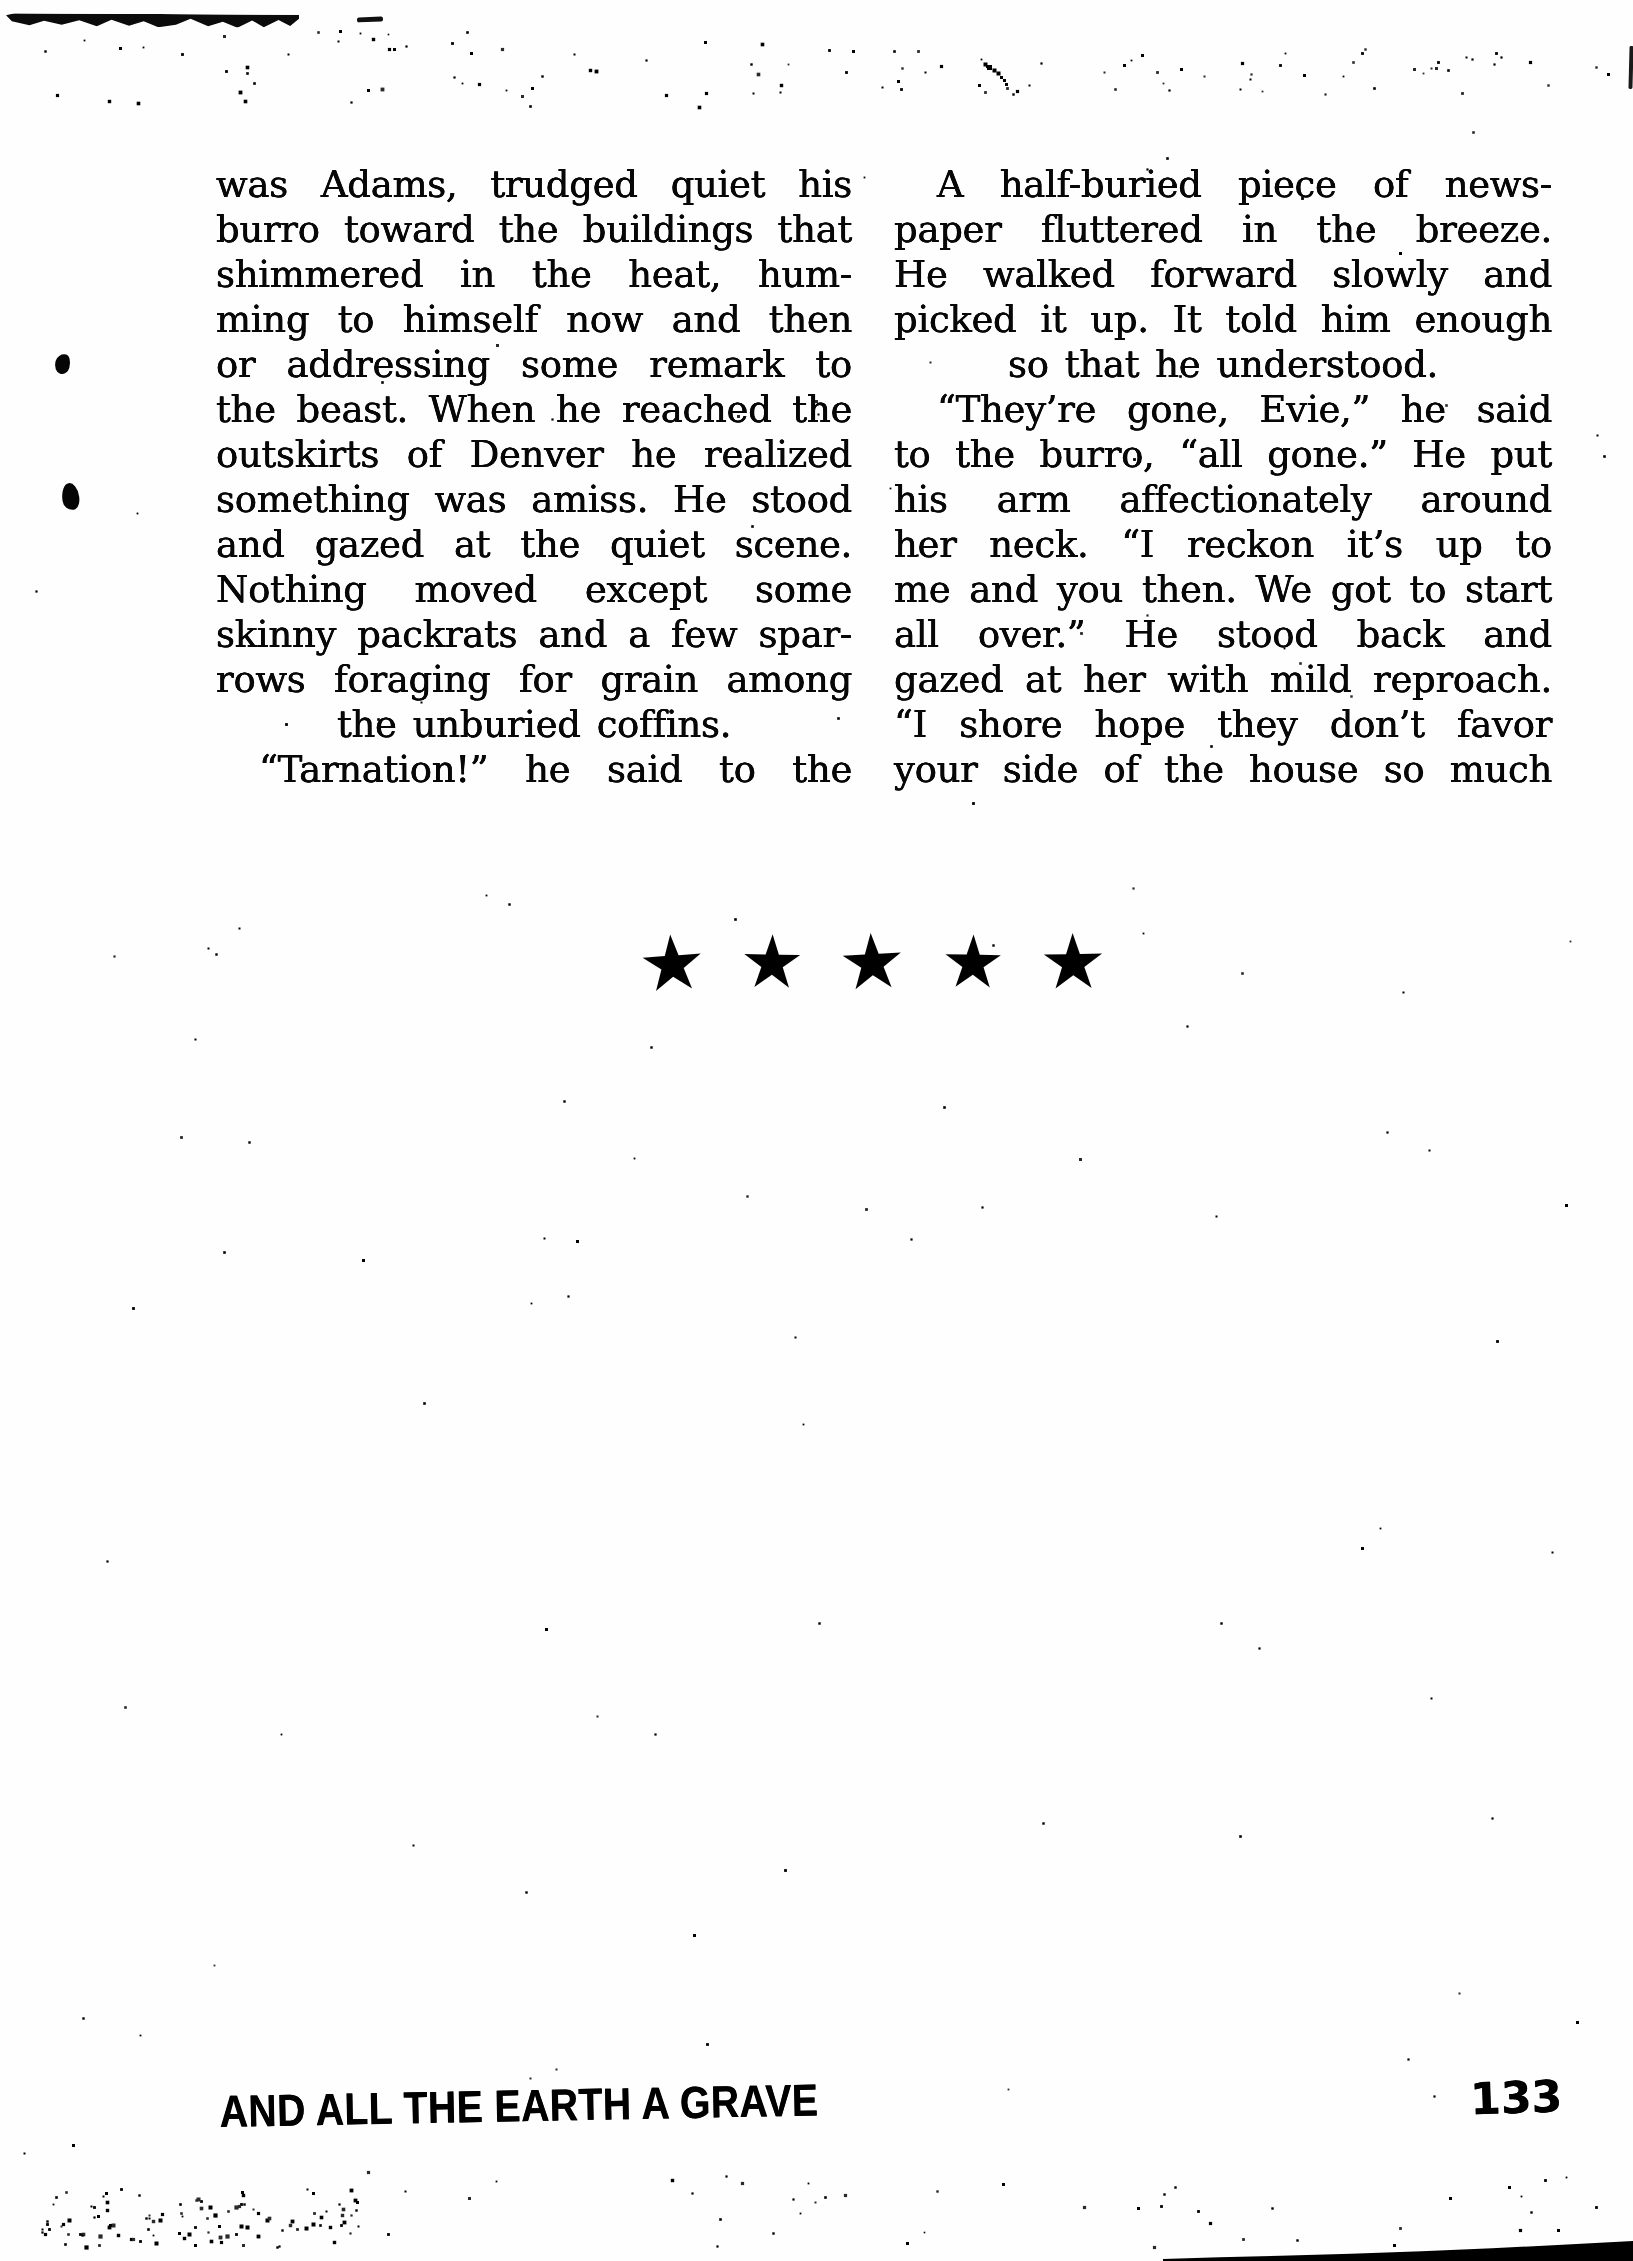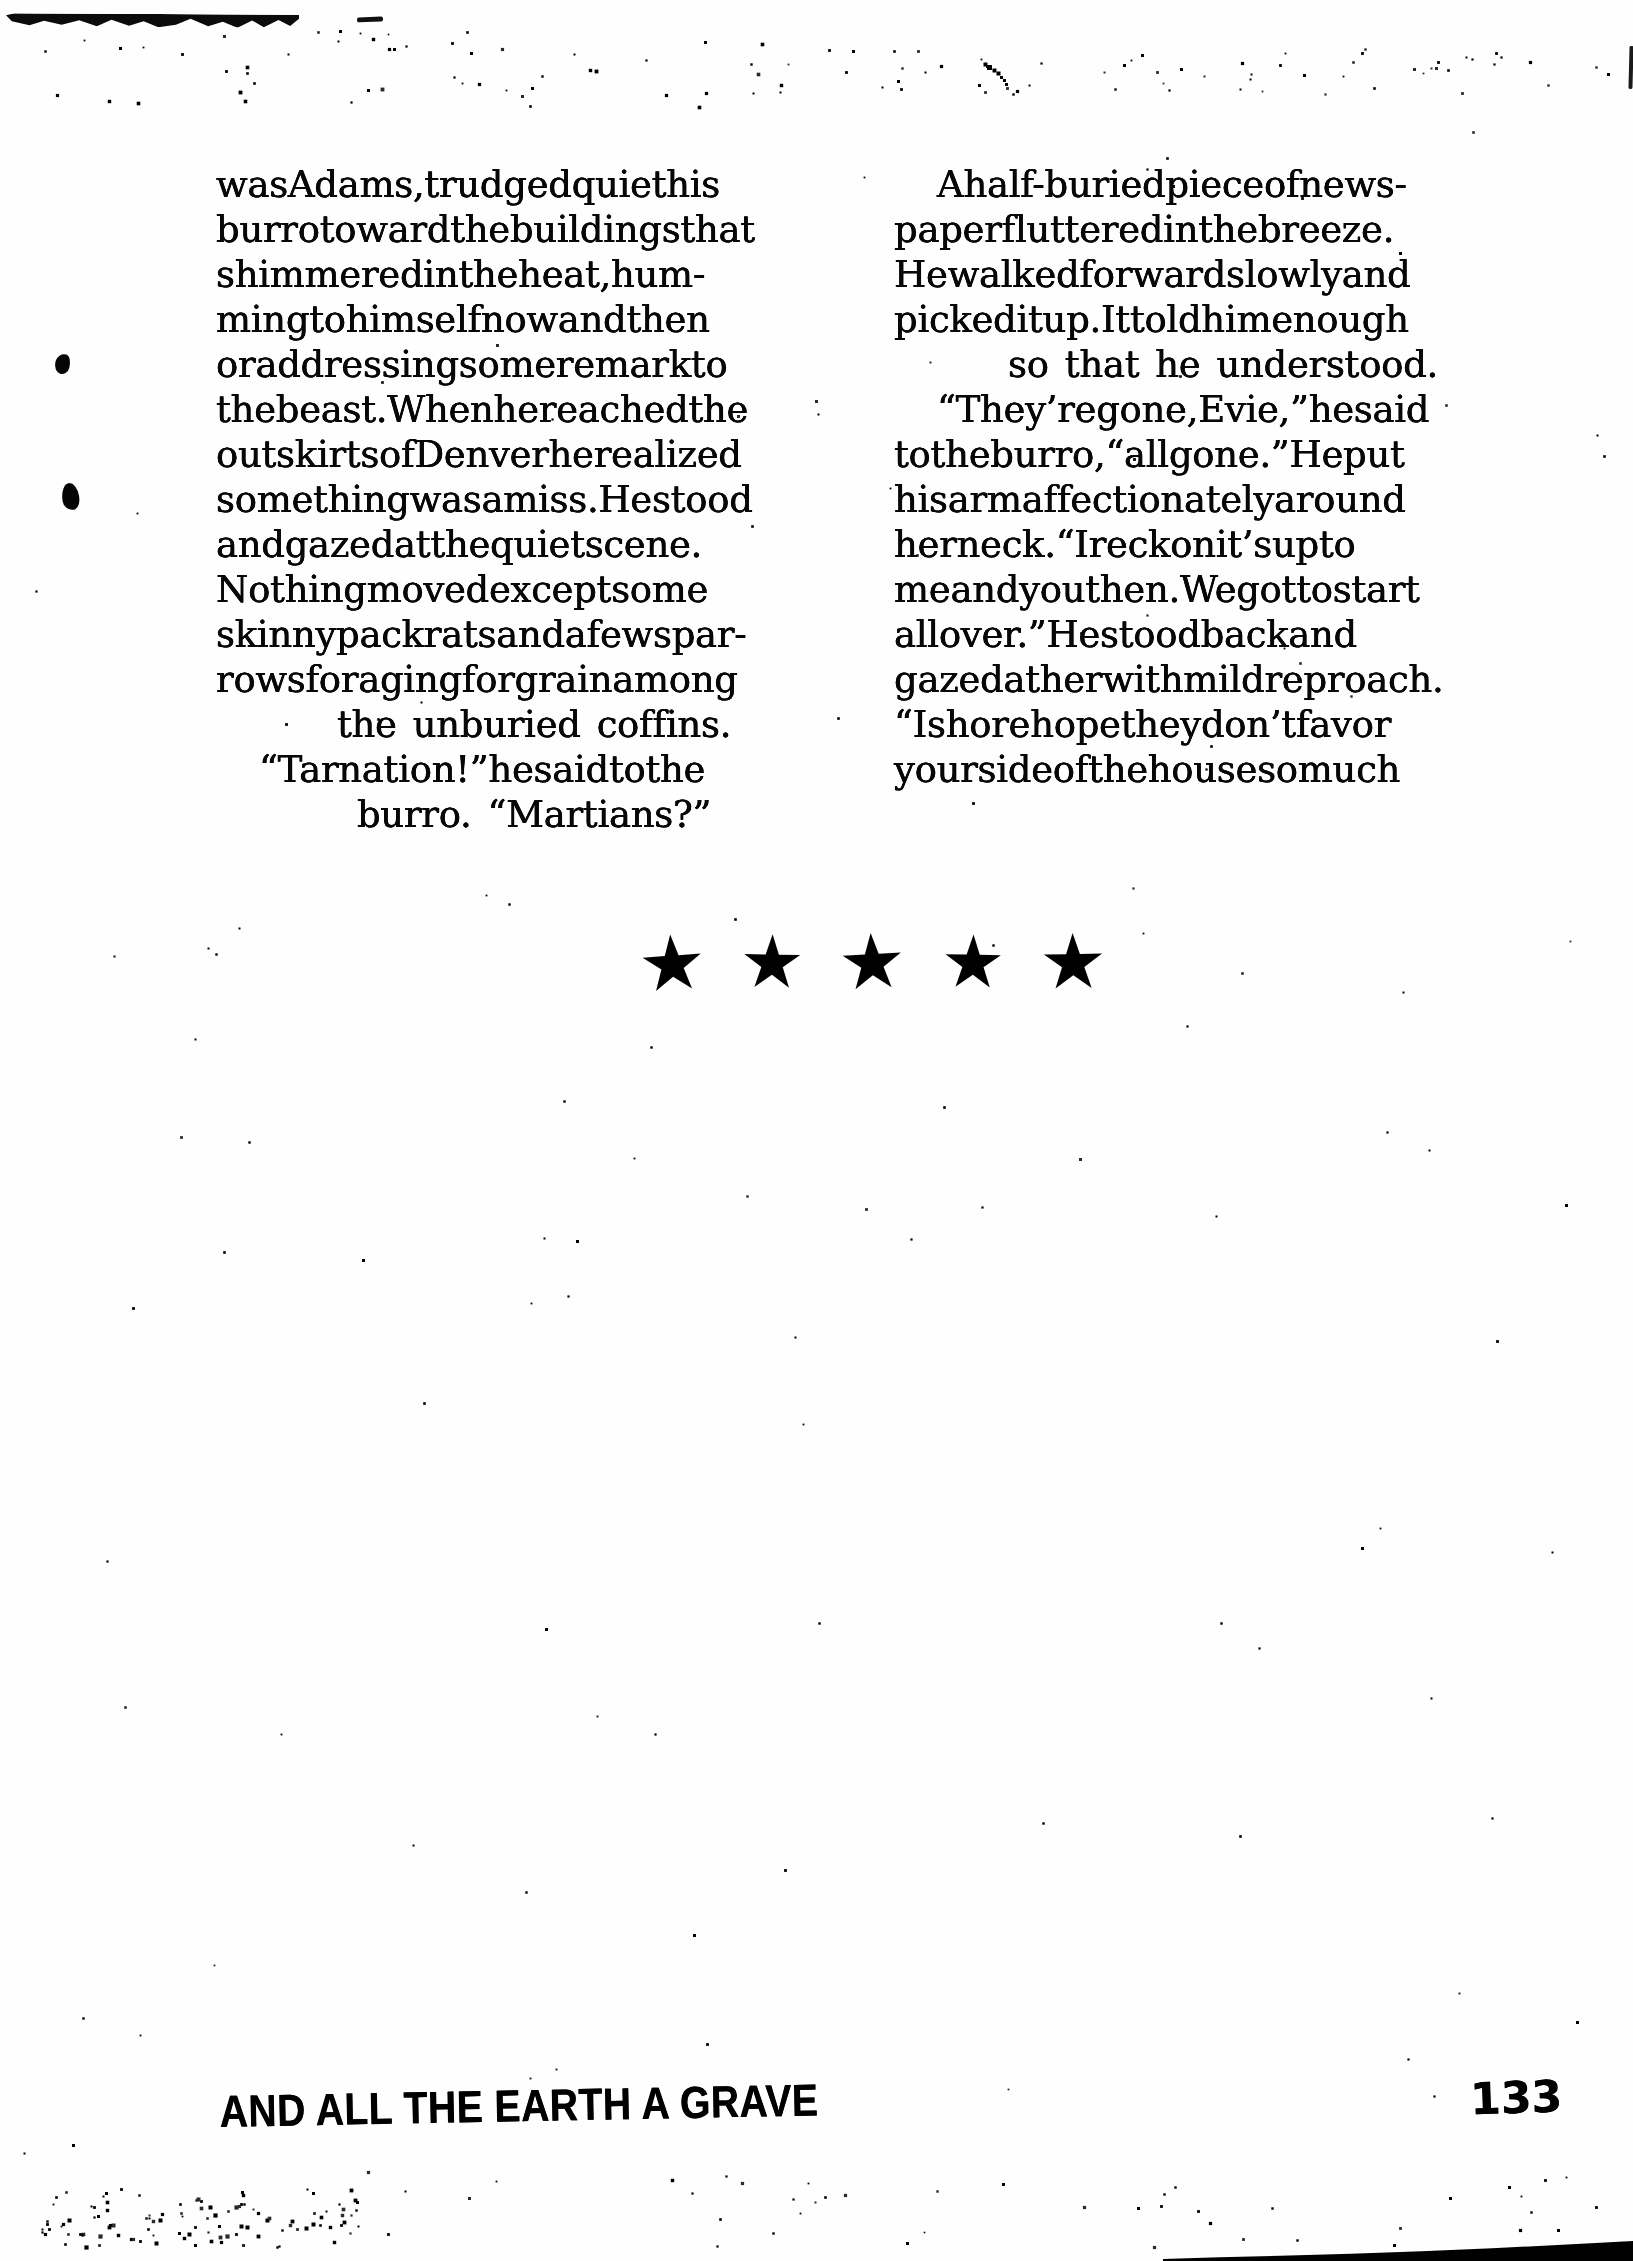--- a/index.html
+++ b/index.html
@@ -17,21 +17,21 @@
     top:162px;
     font-size:37px;
     line-height:45px;
     letter-spacing:-0.3px;
     color:#070707;
     text-shadow:0.3px 0 0 #070707, -0.2px 0 0 #070707;
   }
   .col-left{left:216px;width:636px;}
   .col-right{left:894px;width:658px;}
   .line{white-space:nowrap;}
-  .jl{display:flex;}
+  .jl{display:flex;justify-content:space-between;}
   .indent{padding-left:43px;}
   .last{text-align:center;word-spacing:4.6px;}
   
   .stars{
     position:absolute;
     left:638px;top:924px;width:469px;
     display:flex;justify-content:space-between;
     font-family:"DejaVu Sans", sans-serif;
     font-size:76px;line-height:76px;color:#000;
   }
@@ -192,21 +192,20 @@
         <span>among</span>
       </div>
       <div class="line last">the unburied coffins.</div>
       <div class="line indent jl">
         <span>“Tarnation!”</span>
         <span>he</span>
         <span>said</span>
         <span>to</span>
         <span>the</span>
       </div>
-      <div class="line last">burro. “Martians?”</div>
     </div>
   <div class="column col-right">
       <div class="line indent jl">
         <span>A</span>
         <span>half-buried</span>
         <span>piece</span>
         <span>of</span>
         <span>news-</span>
       </div>
       <div class="line jl">

